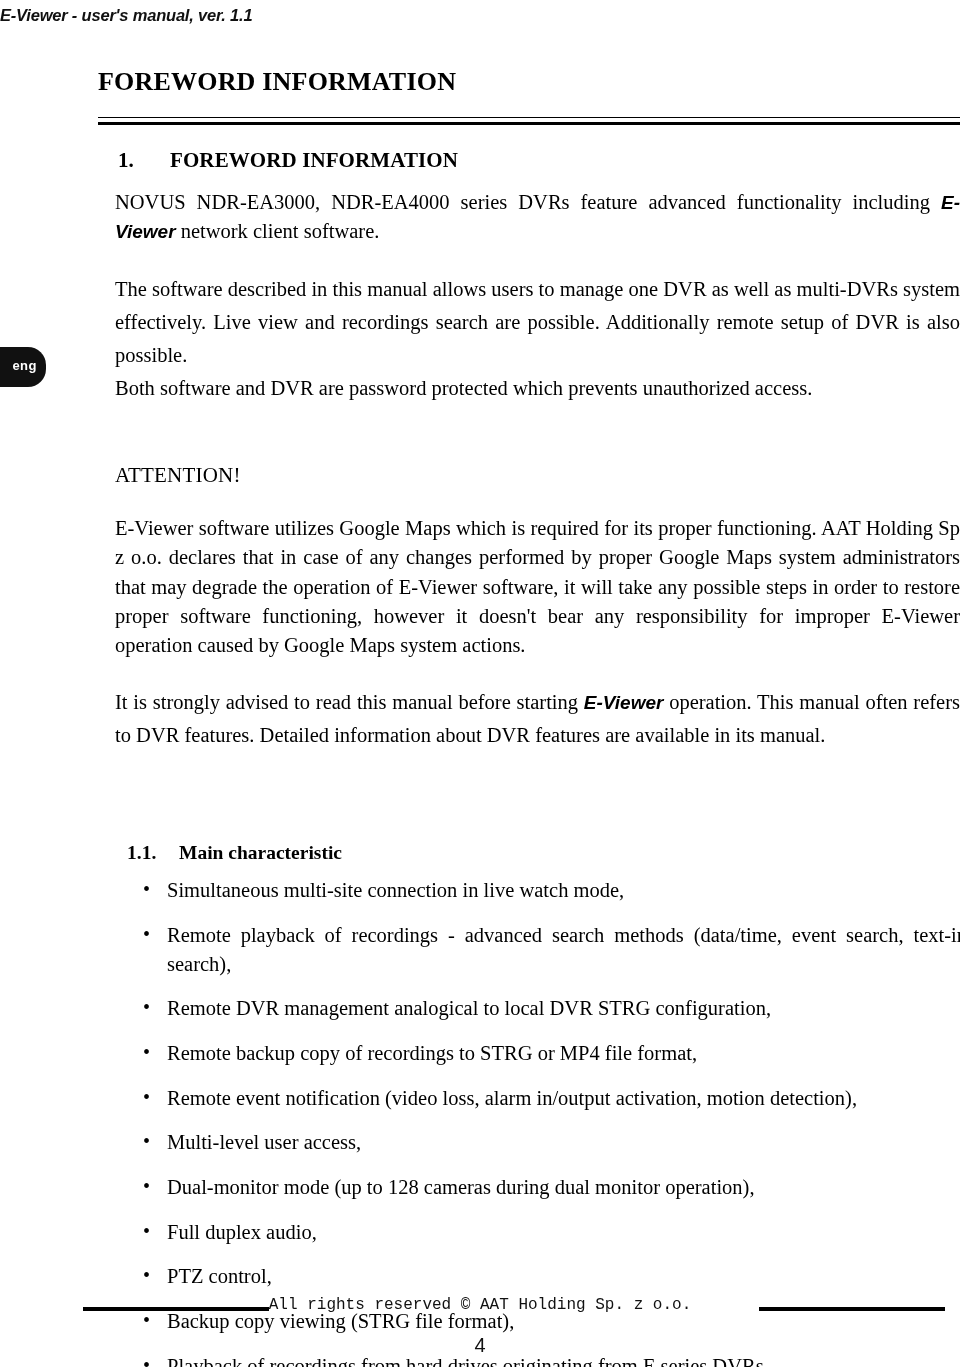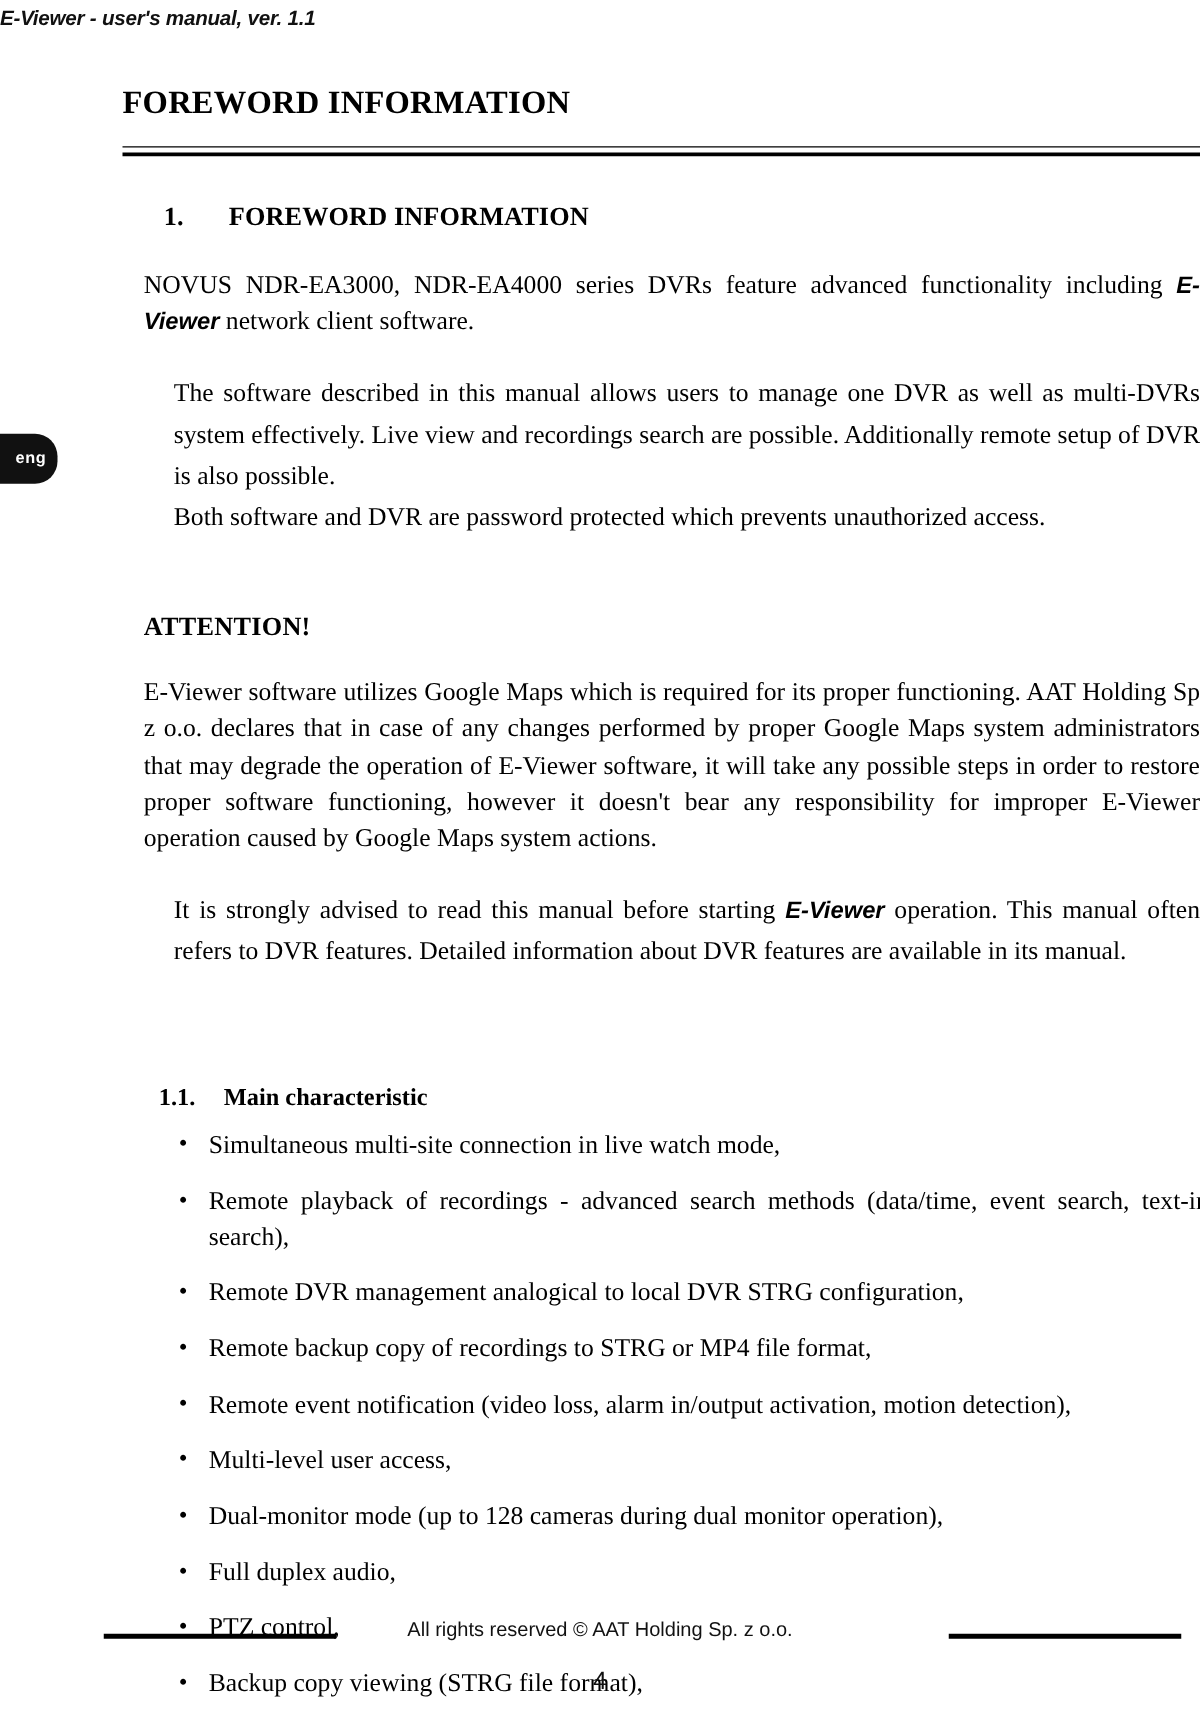--- a/index.html
+++ b/index.html
@@ -79,21 +79,21 @@
   }
   .rule-double .r-gap {
     height: 4px;
   }
   .rule-double .r-thick {
     height: 3px;
     background: #000;
   }
 
   .section-heading {
-    margin: 16px;
+    margin: 3px;
     padding-top: 20px;
     padding-left: 17px;
     font-size: 21px;
     font-weight: 700;
     letter-spacing: 0.1px;
   }
   .section-heading .sec-num {
     display: inline-block;
     width: 52px;
   }
@@ -107,38 +107,37 @@
     margin: 0;
     font-size: 20.5px;
     line-height: 1.42;
     text-align: justify;
   }
   p.para.no-justify {
     text-align: left;
   }
   p.spaced {
     line-height: 1.62;
-    margin-left: 24px;
   }
   .gap-md { height: 26px; }
   .gap-sm { height: 12px; }
   .gap-xl { height: 58px; }
   .gap-xxl { height: 78px; }
 
   .brandmark {
     font-family: "Liberation Sans", "DejaVu Sans", sans-serif;
     font-style: italic;
     font-weight: 700;
     font-size: 19px;
   }
 
   .attention-title {
     margin: 0;
     font-size: 21px;
-    font-weight: 700;
+    font-weight: 400;
     letter-spacing: 0.2px;
   }
 
   .sub-heading {
     margin: 12px;
     padding-left: 17px;
     font-size: 19.5px;
     font-weight: 700;
   }
   .sub-heading .sub-num {
@@ -197,21 +196,21 @@
     width: 186px;
     height: 4px;
     background: #000;
   }
   .footer-text {
     position: absolute;
     left: 0;
     top: 0;
     width: 960px;
     text-align: center;
-    font-family: Liberation Sans, sans-serif;
+    font-family: Liberation Mono, monospace;
     font-size: 16px;
     font-weight: 400;
     color: #111;
   }
   .page-number {
     position: absolute;
     left: 0;
     top: 38px;
     width: 960px;
     text-align: center;

